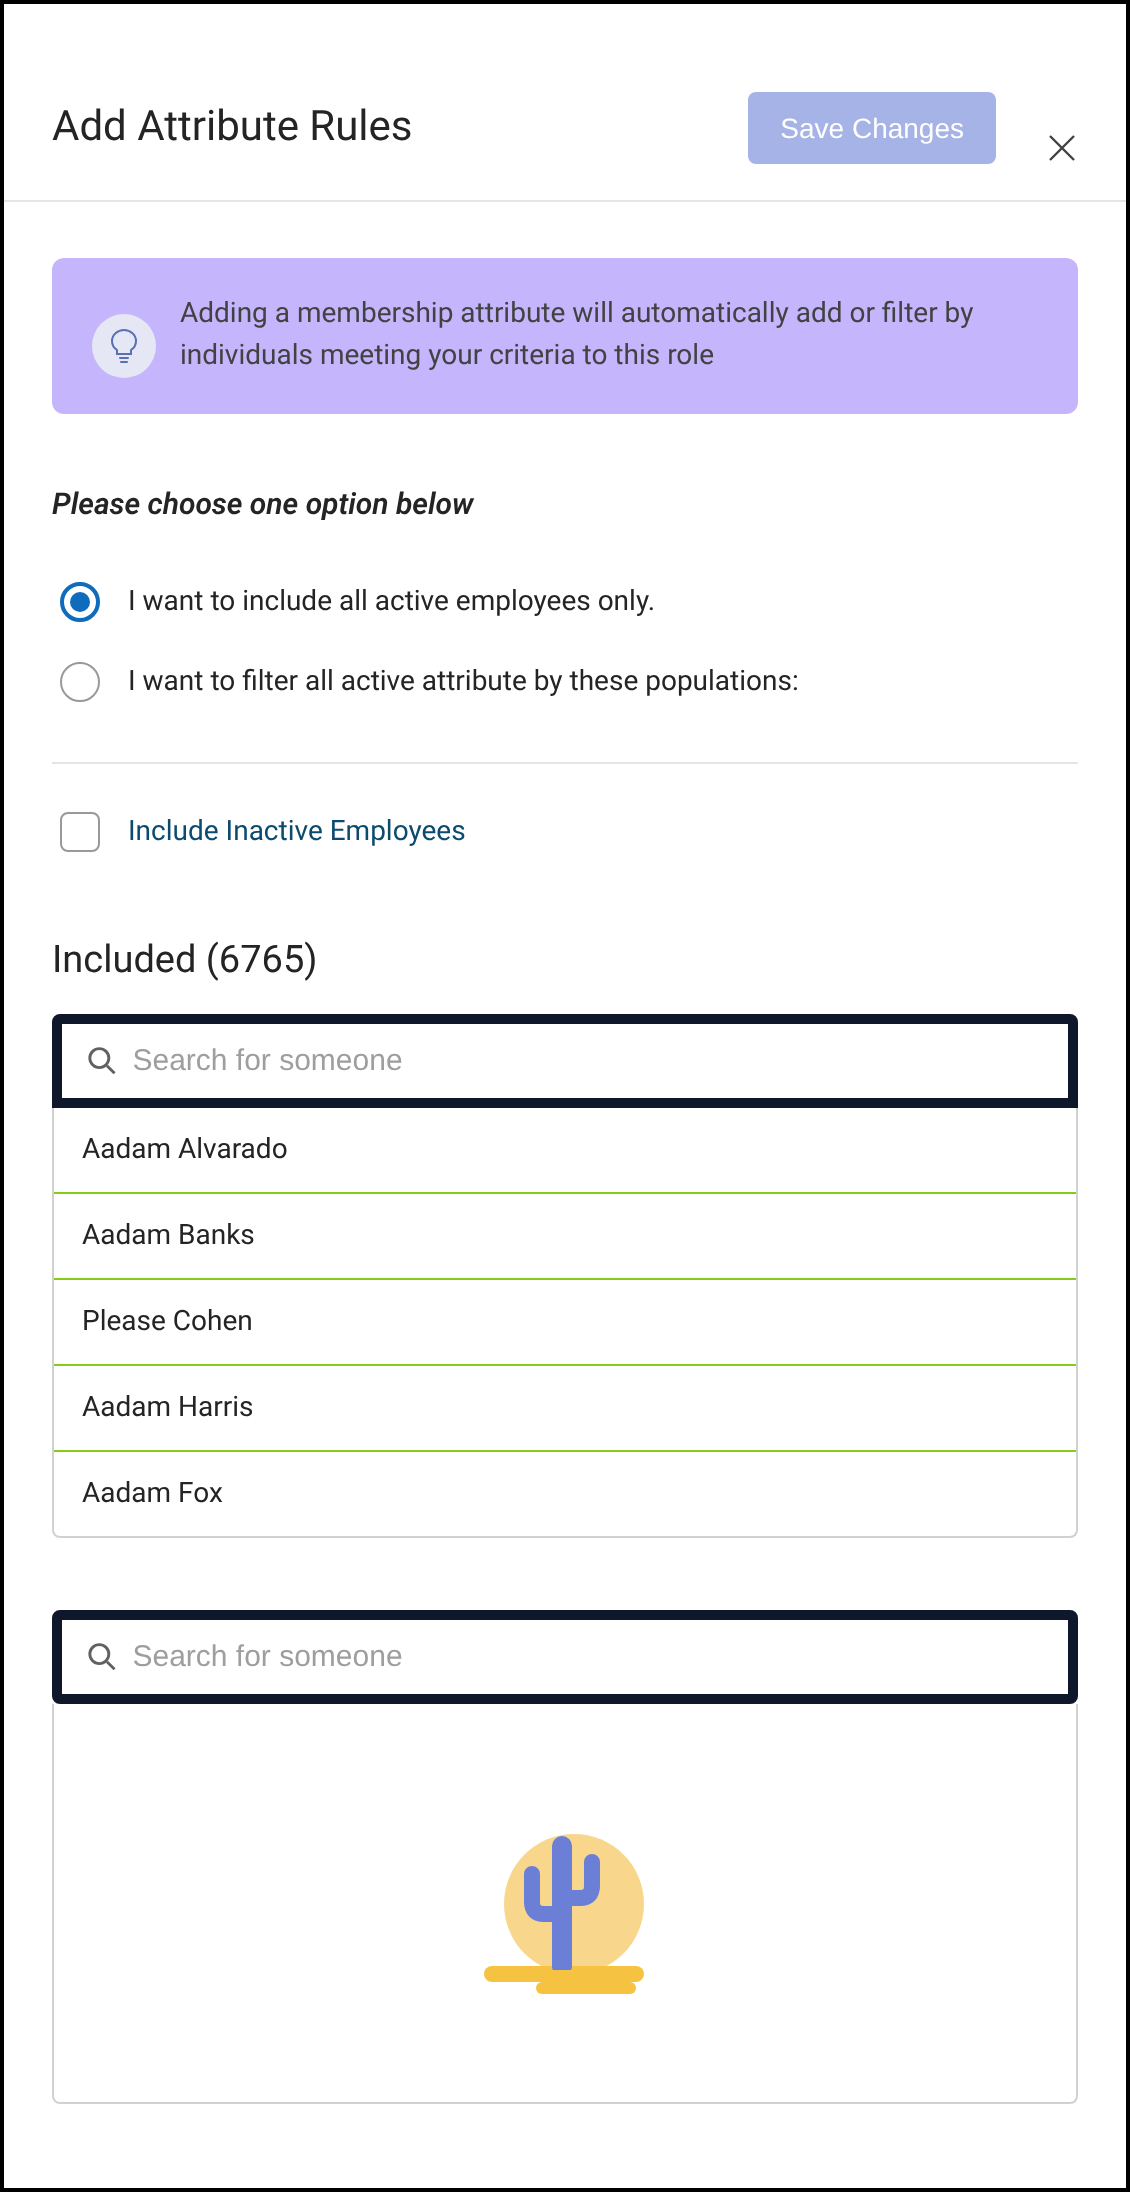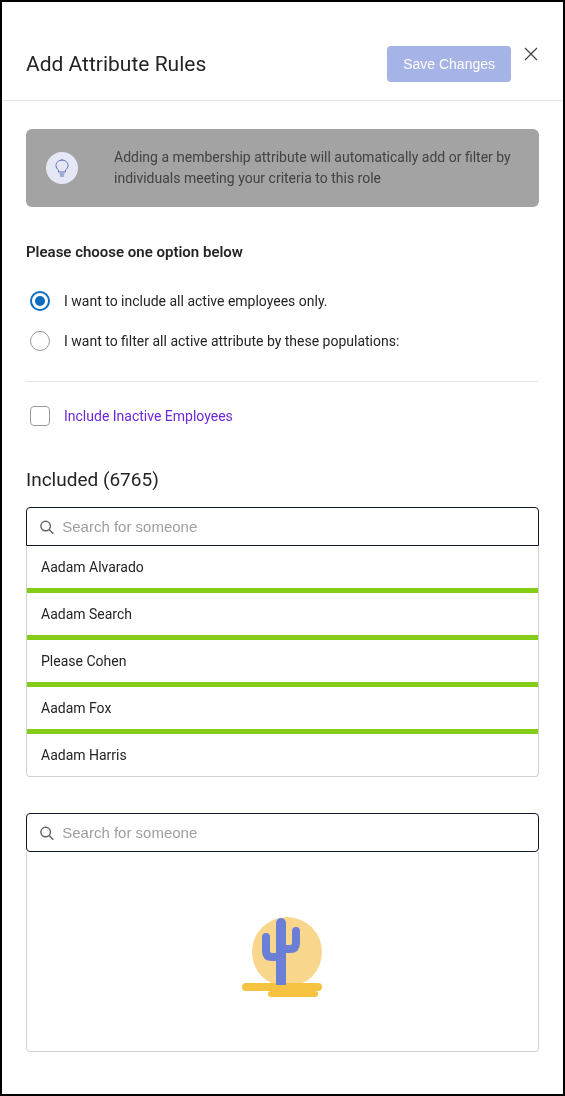--- a/index.html
+++ b/index.html
@@ -23,22 +23,22 @@
       border-bottom: 1px solid #e5e5e5;
       margin-top: 26px;
     }
     .header-title {
       font-size: 21px;
       font-weight: 400;
       color: #242424;
     }
     .header-right {
       display: flex;
-      align-items: flex-start;
-      gap: 12px;
+      align-items: flex-end;
+      gap: 25px;
     }
     .save-button {
       background: #a6b3e6;
       color: #fff;
       border: none;
       padding: 10px 16px;
       border-radius: 4px;
       font-size: 14px;
       font-weight: 500;
       cursor: pointer;
@@ -48,26 +48,26 @@
       height: 16px;
       cursor: pointer;
       display: flex;
       align-items: center;
       justify-content: center;
     }
     .content {
       padding: 28px 24px;
     }
     .info-banner {
-      background: #a3a3a3;
+      background: #c4b5fd;
       border-radius: 6px;
       padding: 18px 20px;
       display: flex;
-      gap: 36px;
-      align-items: center;
+      gap: 12px;
+      align-items: flex-end;
       margin-bottom: 36px;
     }
     .info-icon-circle {
       width: 32px;
       height: 32px;
       background: #e5e8f4;
       border-radius: 50%;
       display: flex;
       align-items: center;
       justify-content: center;
@@ -76,20 +76,21 @@
     .info-text {
       font-size: 14px;
       color: #424242;
       line-height: 1.5;
     }
     .section-label {
       font-size: 15px;
       font-weight: 600;
       color: #242424;
       margin-bottom: 20px;
+      font-style: italic;
     }
     .radio-group {
       margin-bottom: 20px;
     }
     .radio-option {
       display: flex;
       align-items: center;
       gap: 14px;
       padding: 10px 4px;
       cursor: pointer;
@@ -132,34 +133,33 @@
     .checkbox-box {
       width: 20px;
       height: 20px;
       border: 1px solid #999;
       border-radius: 4px;
       cursor: pointer;
       flex-shrink: 0;
     }
     .checkbox-label {
       font-size: 14px;
-      color: #6d28d9;
+      color: #0c4a6e;
     }
     .section-title {
       font-size: 19px;
       font-weight: 400;
       color: #242424;
       margin-bottom: 16px;
     }
     .search-box {
-      border: 1px solid #0f172a;
+      border: 5px solid #0f172a;
       border-radius: 4px 4px 0 0;
       padding: 10px 12px;
       display: flex;
-      align-items: center;
       gap: 8px;
     }
     .search-input {
       border: none;
       outline: none;
       font-size: 15px;
       color: #616161;
       width: 100%;
       background: transparent;
     }
@@ -169,21 +169,21 @@
     .list-container {
       border: 1px solid #d1d1d1;
       border-top: none;
       border-radius: 0 0 4px 4px;
       margin-bottom: 36px;
     }
     .list-item {
       padding: 13px 14px;
       font-size: 14px;
       color: #242424;
-      border-bottom: 5px solid #84cc16;
+      border-bottom: 1px solid #84cc16;
       cursor: pointer;
     }
     .list-item:last-child {
       border-bottom: none;
     }
     .excluded-section .search-box {
       border-radius: 4px;
     }
     .empty-state {
       border: 1px solid #d1d1d1;
@@ -283,24 +283,24 @@
     <div class="section-title">Included (6765)</div>
     <div class="search-box">
       <svg width="16" height="16" viewBox="0 0 16 16">
           <circle cx="7" cy="7" r="5" stroke="#616161" stroke-width="1.5" fill="none"></circle>
           <path d="M11 11 L15 15" stroke="#616161" stroke-width="1.5"></path>
         </svg>
       <input class="search-input" placeholder="Search for someone" style="">
     </div>
     <div class="list-container">
       <div class="list-item">Aadam Alvarado</div>
-      <div class="list-item">Aadam Search</div>
+      <div class="list-item">Aadam Banks</div>
       <div class="list-item">Please Cohen</div>
+      <div class="list-item">Aadam Harris</div>
       <div class="list-item">Aadam Fox</div>
-      <div class="list-item">Aadam Harris</div>
     </div>
   </div>
 
   <div class="excluded-section">
     <div class="search-box">
       <svg width="16" height="16" viewBox="0 0 16 16">
           <circle cx="7" cy="7" r="5" stroke="#616161" stroke-width="1.5" fill="none"></circle>
           <path d="M11 11 L15 15" stroke="#616161" stroke-width="1.5"></path>
         </svg>
       <input class="search-input" placeholder="Search for someone" style="">

